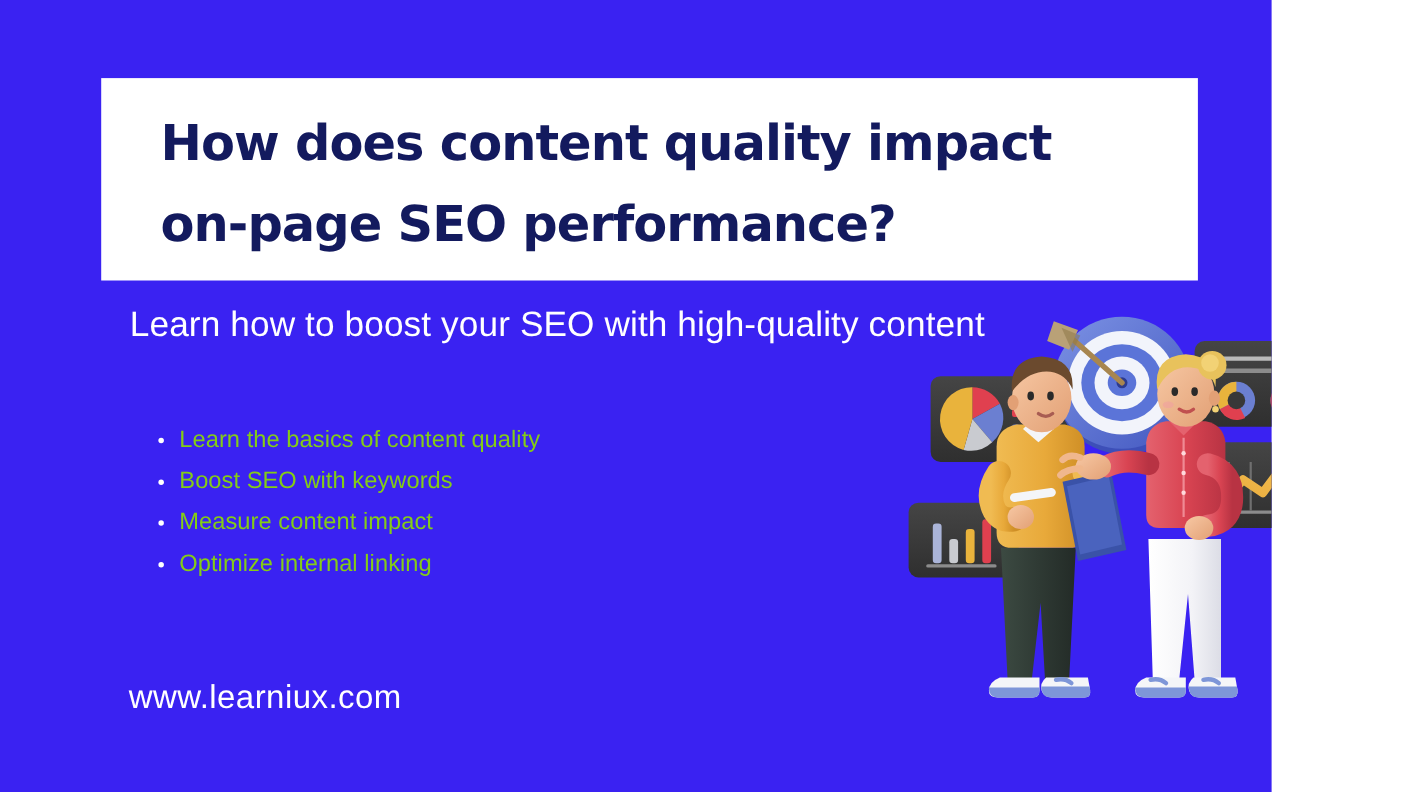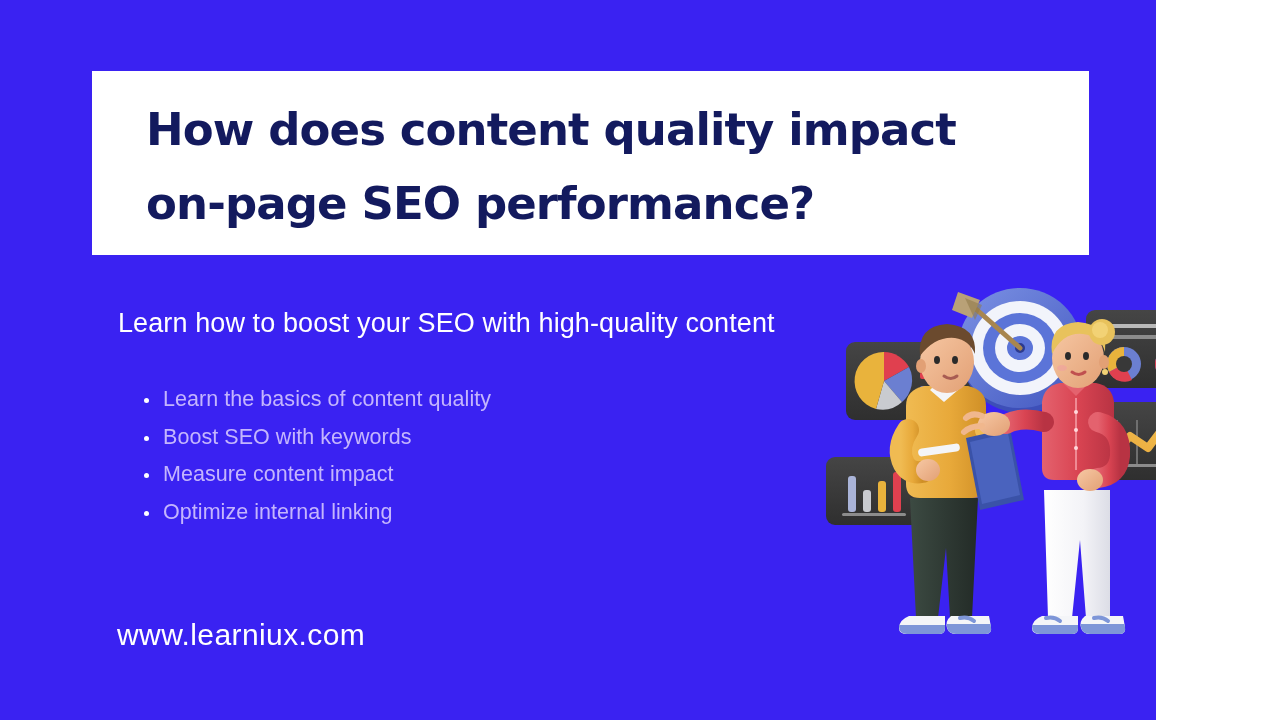--- a/index.html
+++ b/index.html
@@ -39,24 +39,24 @@
     letter-spacing: -0.9px;
     color: #131a5e;
     white-space: pre-line;
     margin: 0;
   }
 
   
   #subtitle {
     position: absolute;
     left: 118px;
-    top: 305px;
+    top: 276px;
     font-family: "Liberation Sans", sans-serif;
     font-weight: 300;
-    font-size: 27px;
+    font-size: 32px;
     line-height: 36px;
     color: #ffffff;
     letter-spacing: 0.1px;
     white-space: nowrap;
   }
 
   
   #bullets {
     position: absolute;
     left: 140px;
@@ -64,21 +64,21 @@
     margin: 0;
     padding: 0;
     list-style: none;
   }
   #bullets li {
     position: relative;
     font-family: "Liberation Sans", sans-serif;
     font-weight: 300;
     font-size: 21.5px;
     line-height: 37.6px;
-    color: #c4b5fd;
+    color: #84cc16;
     padding-left: 23px;
     letter-spacing: 0.05px;
     white-space: nowrap;
   }
   #bullets li .dot {
     position: absolute;
     left: 4px;
     top: 17px;
     width: 5px;
     height: 5px;

